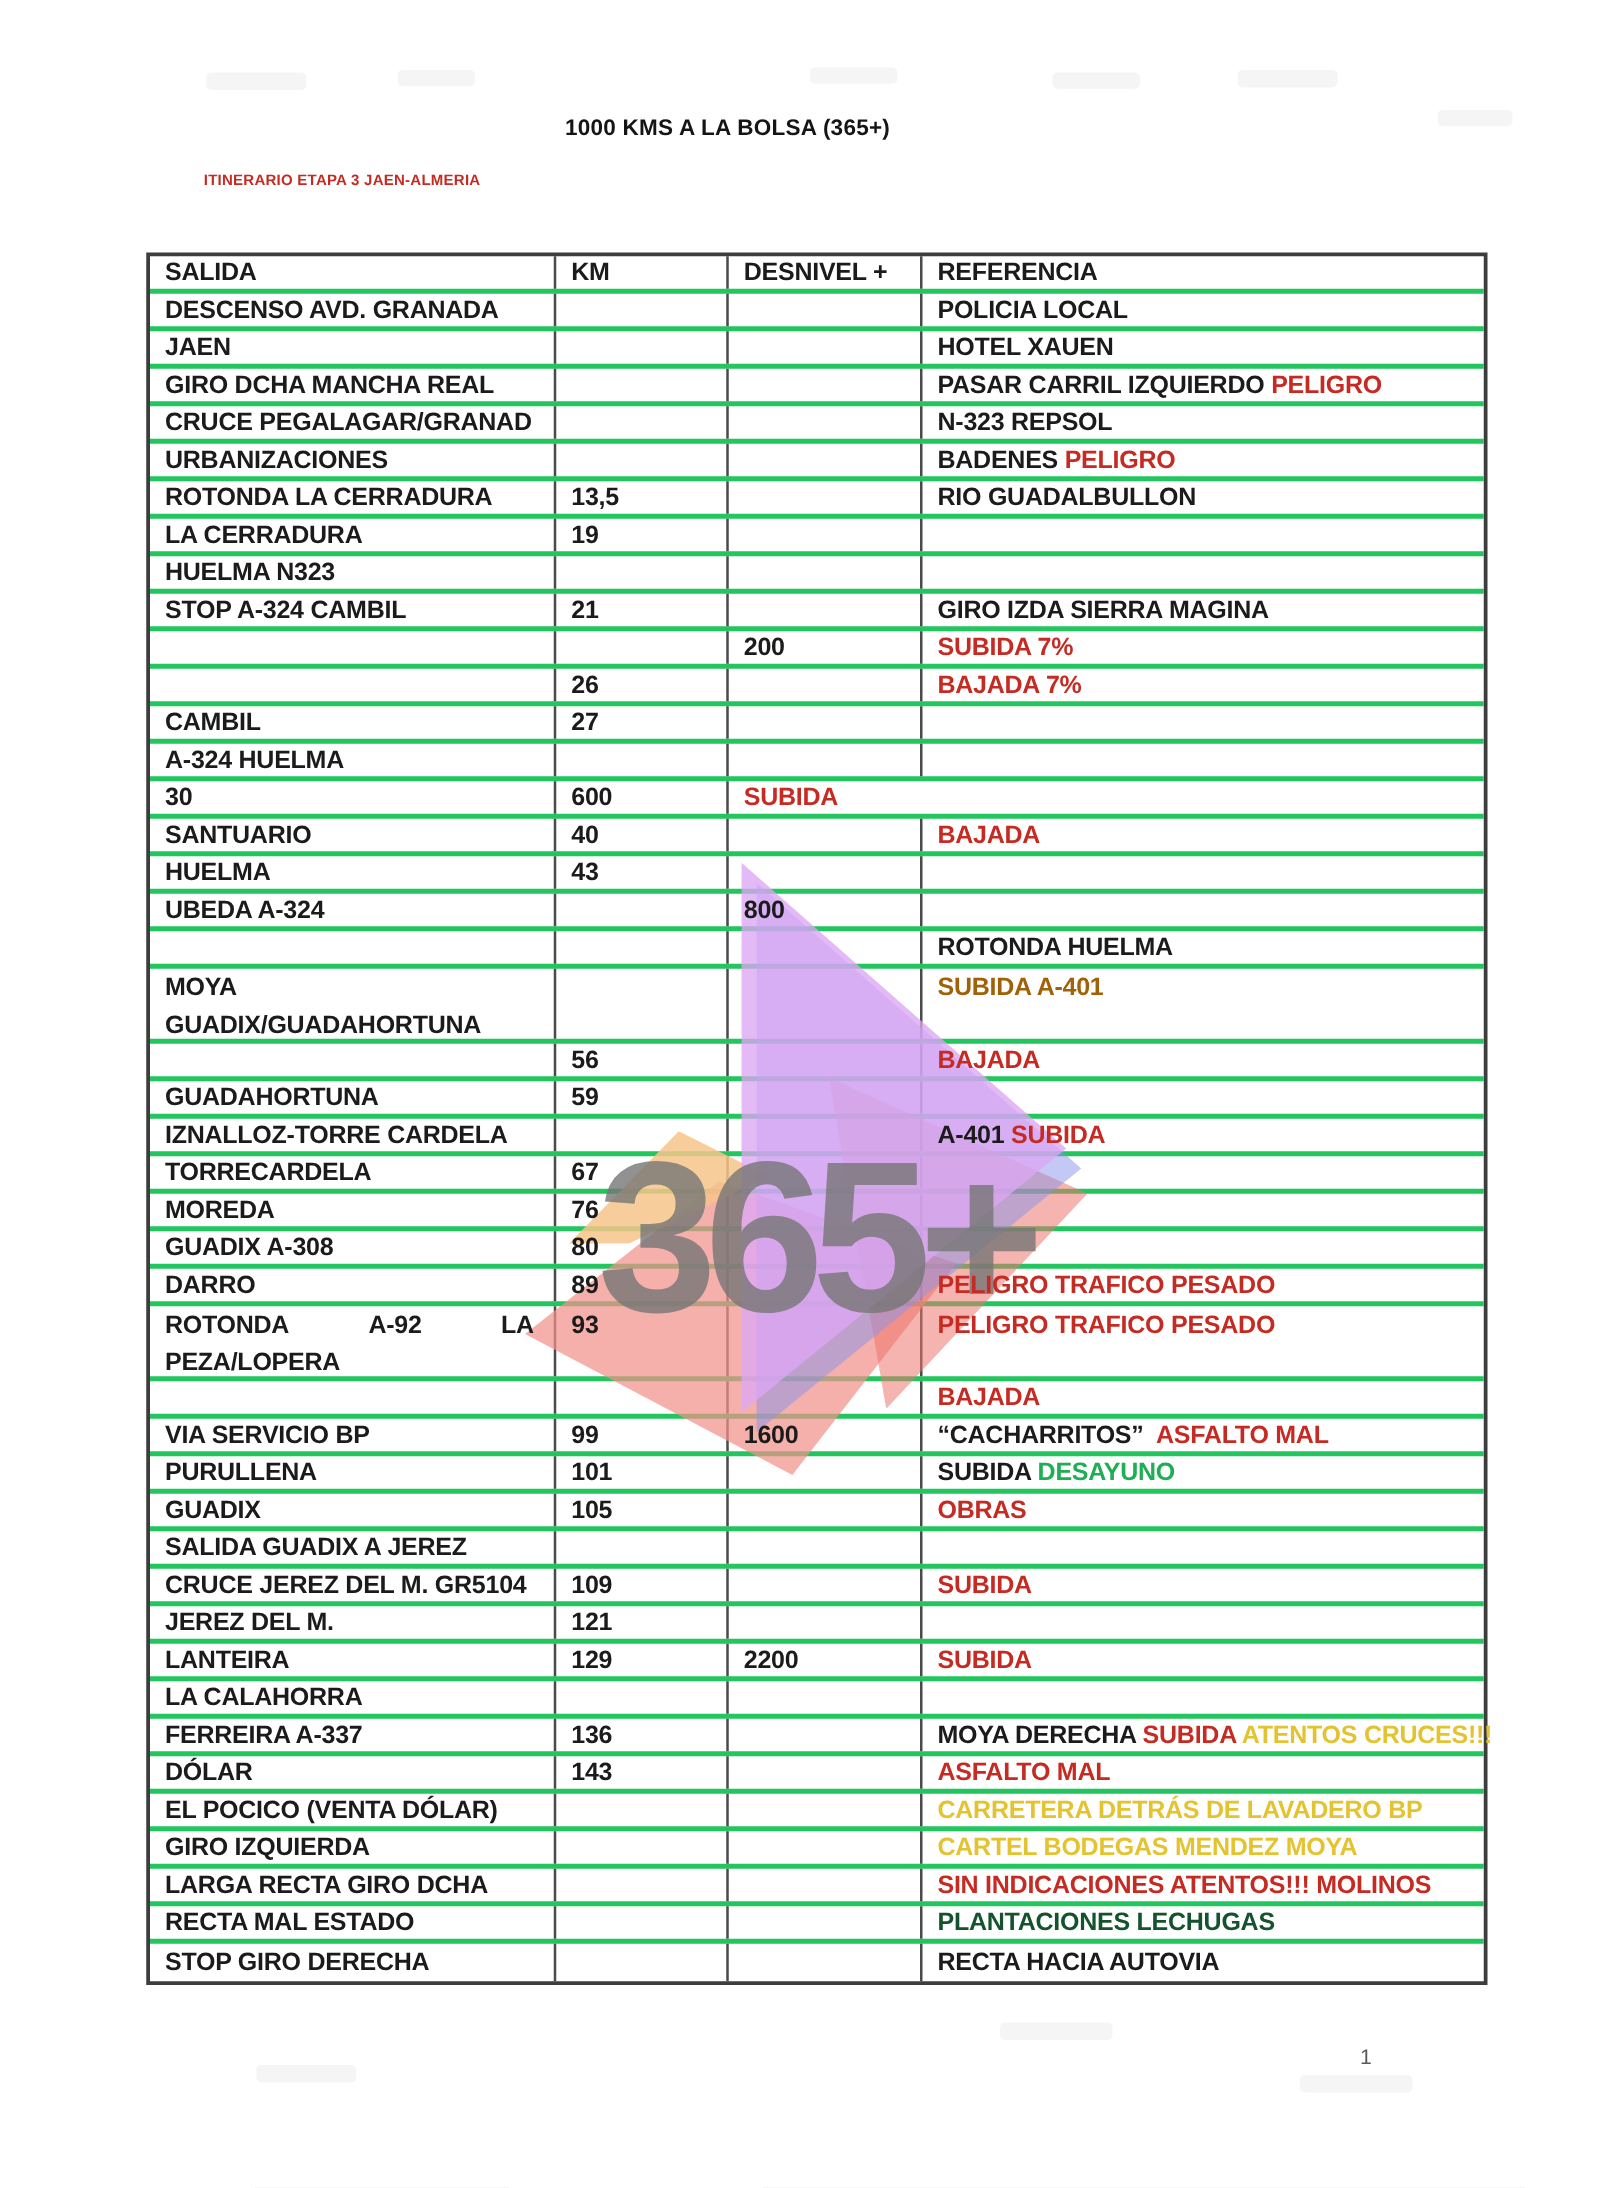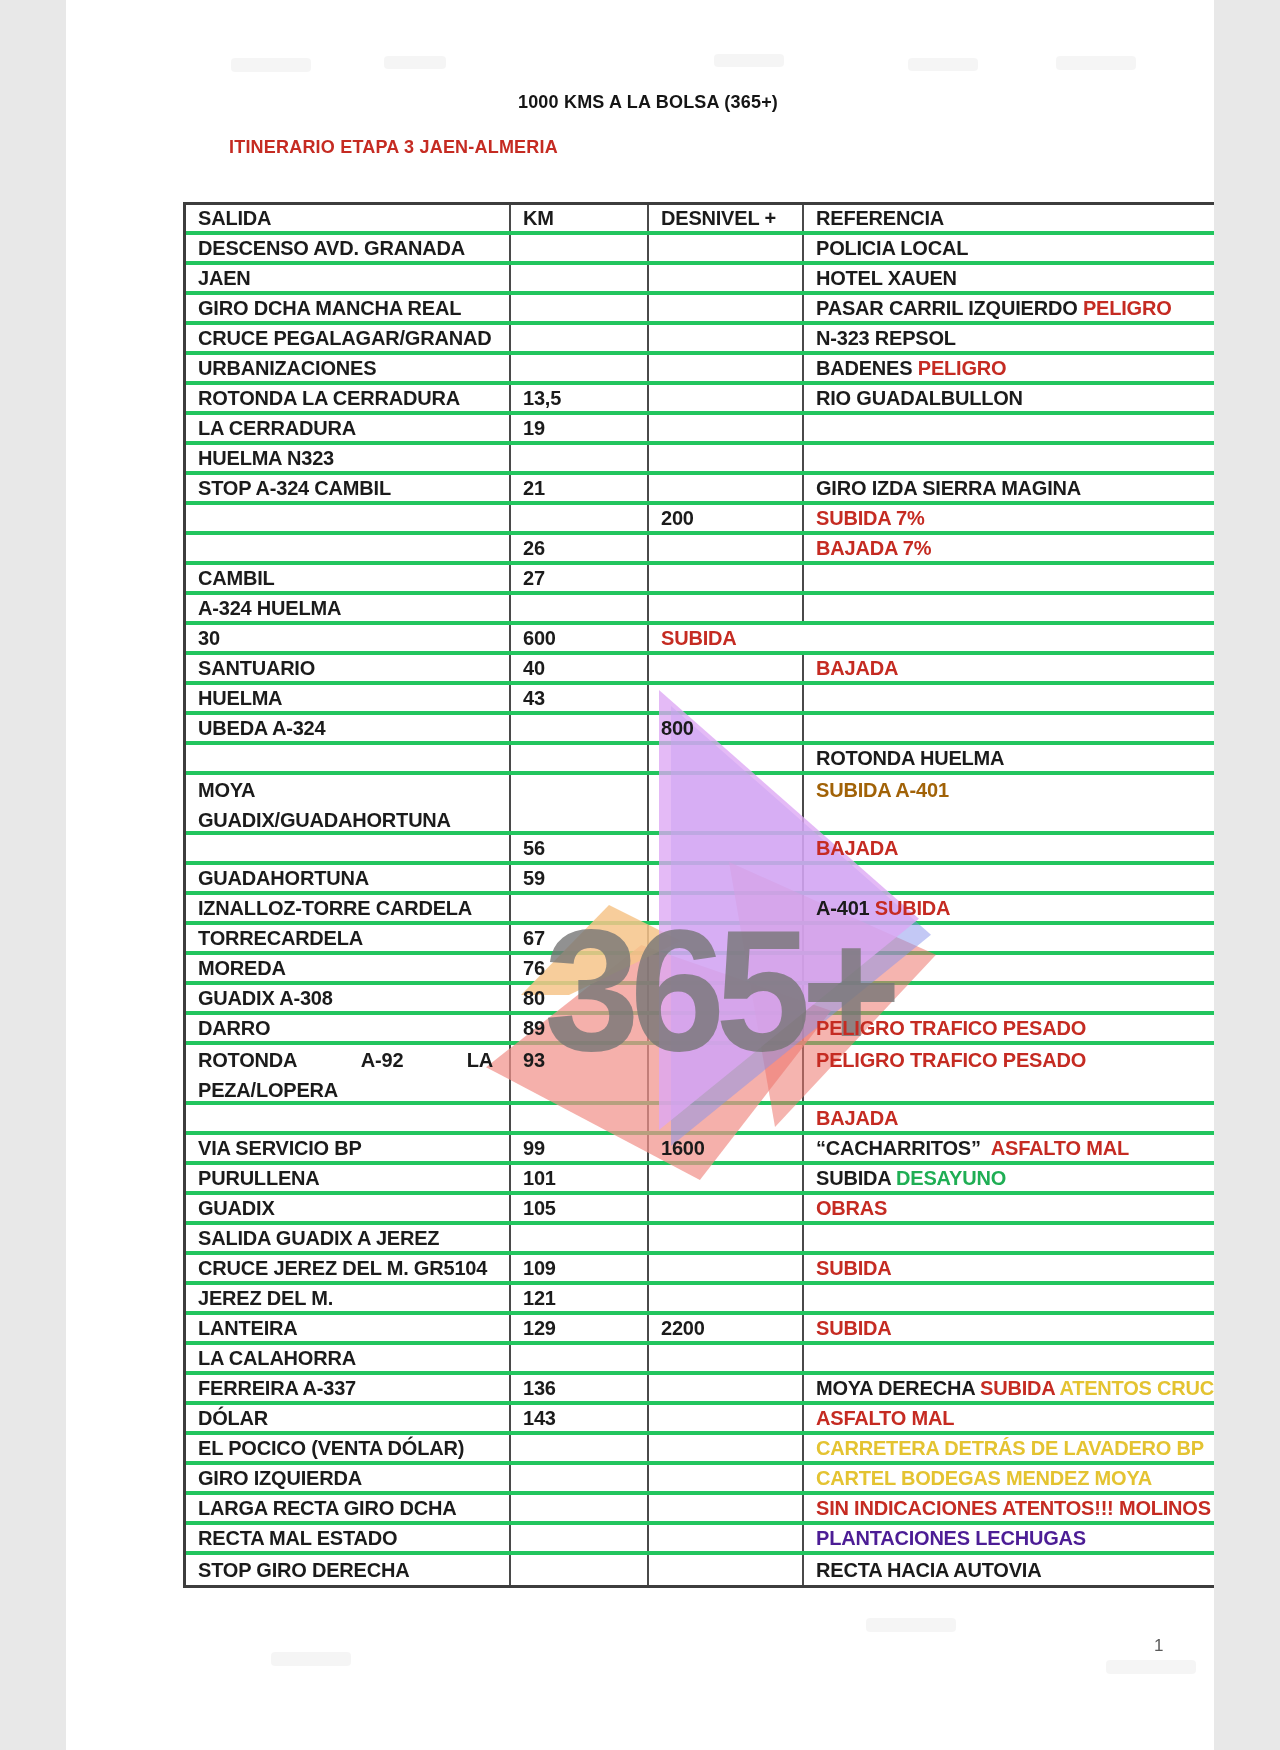--- a/index.html
+++ b/index.html
@@ -1,27 +1,27 @@
 <!DOCTYPE html>
 <html><head>
 <meta charset="utf-8">
 <style>
   * { margin:0; padding:0; box-sizing:border-box; }
   body { background:#e8e8e8; }
   .page {
-    position:relative; width:1148px; height:1750px; margin:0 auto;
+    position:relative; width:1280px; height:1750px; margin:0 auto;
     background:#ffffff; font-family:"Liberation Sans", sans-serif; overflow:hidden;
   }
   .doc-title {
     position:absolute; top:92px; left:0; width:1164px; text-align:center;
     font-size:18px; font-weight:700; color:#151515; letter-spacing:.2px;
   }
   .doc-subtitle {
     position:absolute; top:137px; left:163px;
-    font-size:18px; font-weight:700; letter-spacing:.2px;
+    font-size:12px; font-weight:700; letter-spacing:.2px;
   }
   .itable {
     position:absolute; left:117px; top:202px; width:1073px;
     border:3px solid #3d3d3d; background:transparent;
   }
   .t-row {
     display:grid; grid-template-columns:323px 138px 155px 457px;
     height:30px; border-bottom:4px solid #22c55e;
   }
   .t-row.tall { height:60px; }
@@ -540,21 +540,21 @@
           <span class="ct"><span style="color: rgb(197, 43, 34);">SIN INDICACIONES ATENTOS!!! MOLINOS</span></span>
         </div>
       </div>
       <div class="t-row">
         <div class="cell">
           <span class="ct">RECTA MAL ESTADO</span>
         </div>
         <div class="cell"></div>
         <div class="cell"></div>
         <div class="cell">
-          <span class="ct"><span style="color: #4c1d95;">PLANTACIONES LECHUGAS</span></span>
+          <span class="ct"><span style="color: #14532d;">PLANTACIONES LECHUGAS</span></span>
         </div>
       </div>
       <div class="t-row">
         <div class="cell">
           <span class="ct">STOP GIRO DERECHA</span>
         </div>
         <div class="cell"></div>
         <div class="cell"></div>
         <div class="cell">
           <span class="ct"><span style="color: rgb(27, 27, 27);">RECTA HACIA AUTOVIA</span></span>

